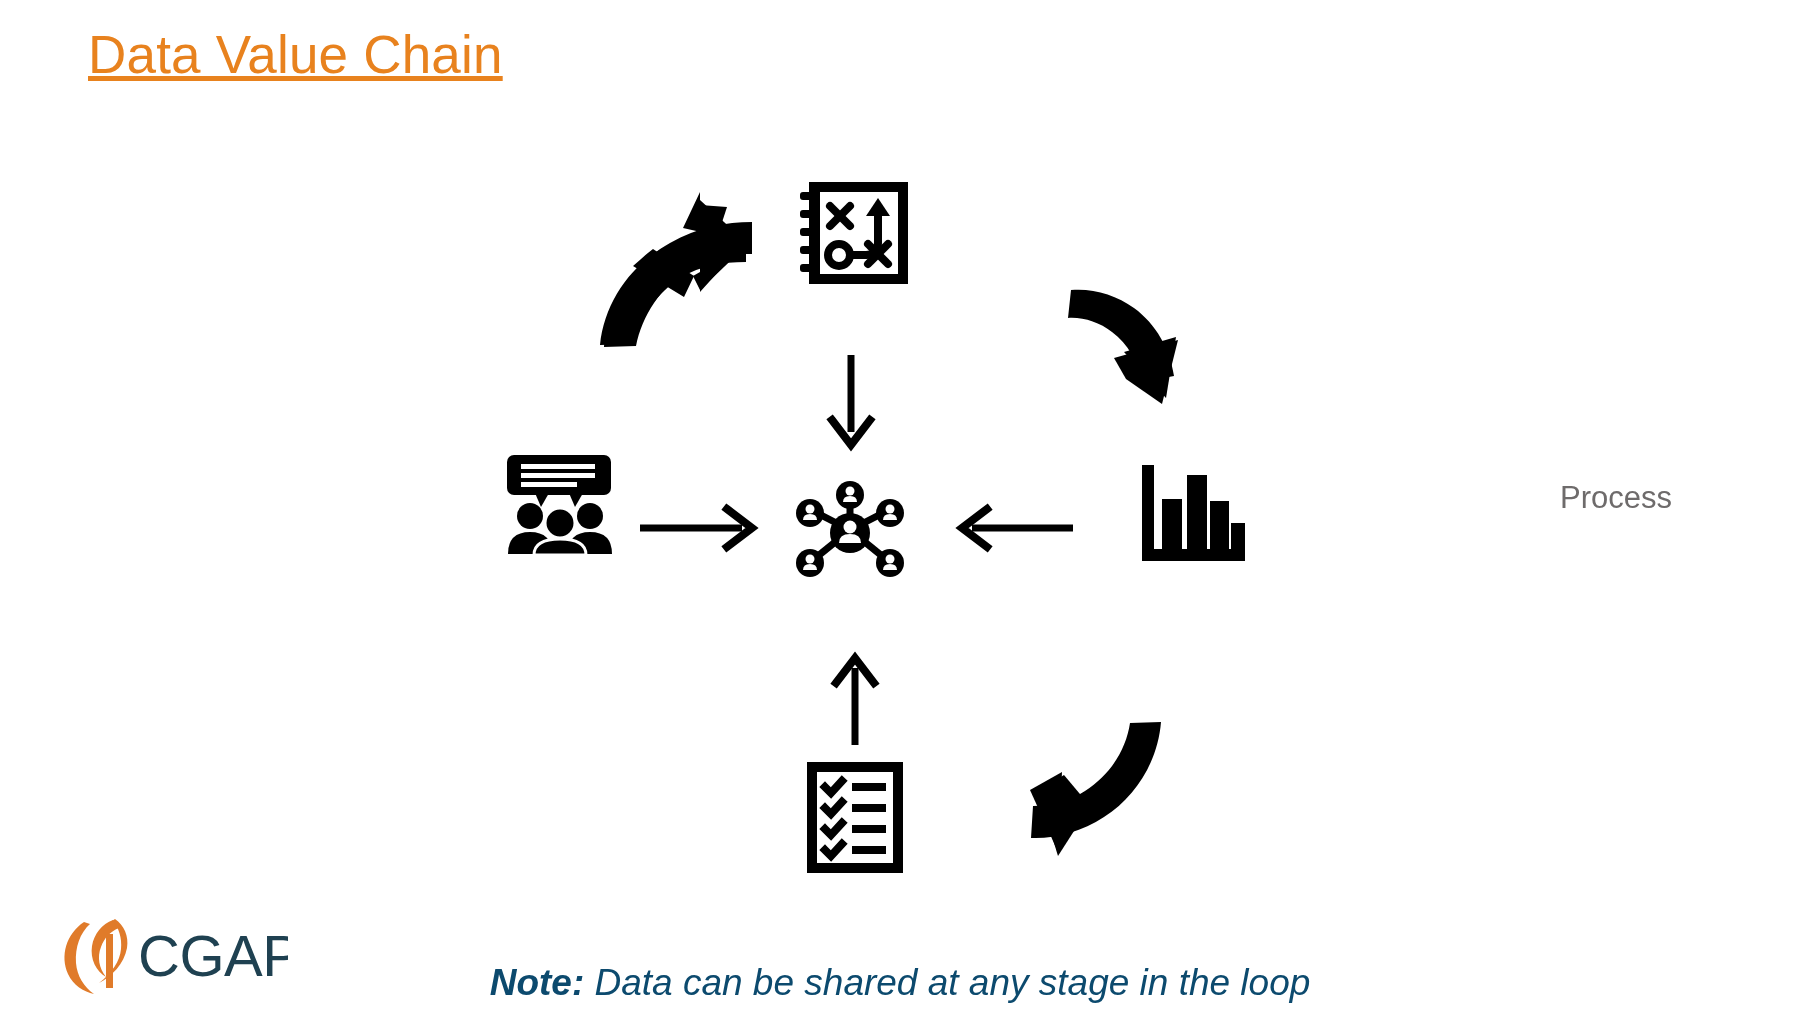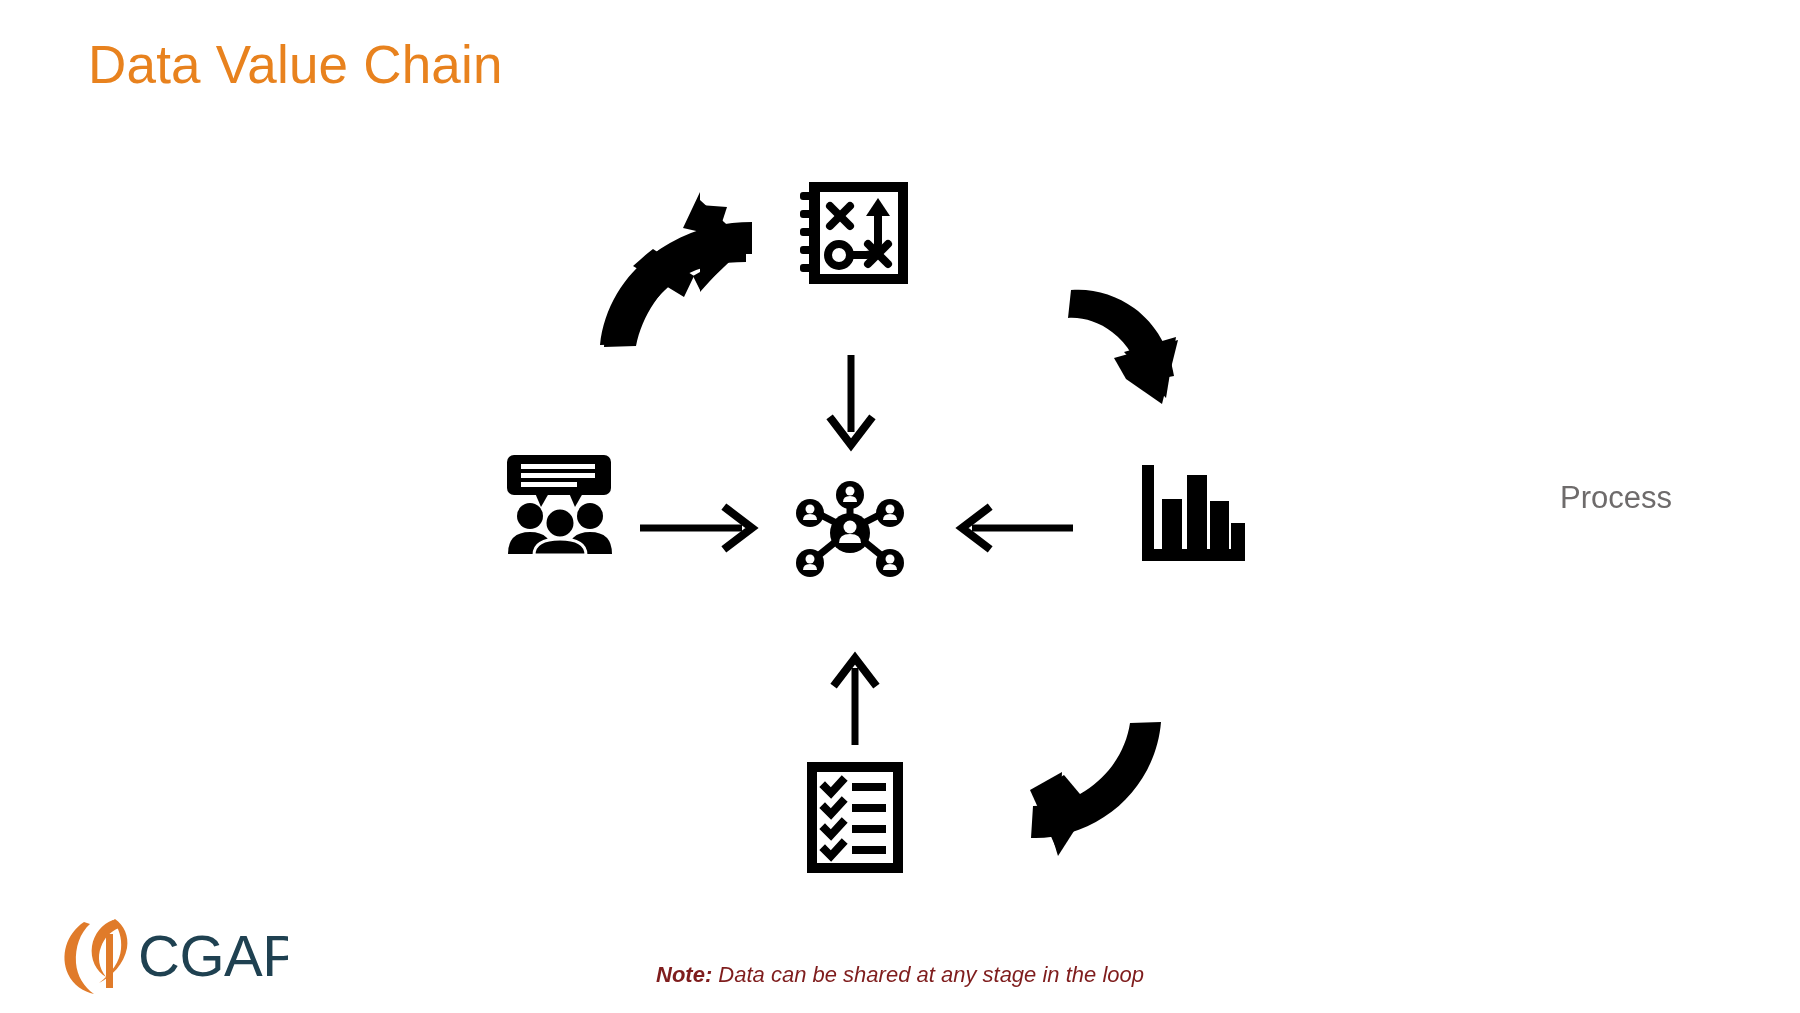--- a/index.html
+++ b/index.html
@@ -13,27 +13,28 @@
     position: relative;
     overflow: hidden;
     font-family: "Liberation Sans", sans-serif;
     -webkit-font-smoothing: antialiased;
   }
 
   
   #slide-title {
     position: absolute;
     left: 88px;
-    top: 36px;
+    top: 26px;
     font-size: 53px;
     line-height: 1.1;
     color: #E8821E;
     font-weight: 400;
     letter-spacing: 0.2px;
     white-space: nowrap;
+    text-decoration: underline;
   }
 
   
   #diagram {
     position: absolute;
     left: 0;
     top: 0;
     width: 1800px;
     height: 1013px;
   }
@@ -77,22 +78,22 @@
     pointer-events: none;
   }
 
   
   #footer-note {
     position: absolute;
     left: 0;
     top: 962px;
     width: 1800px;
     text-align: center;
-    font-size: 22px;
-    color: #7f1d1d;
+    font-size: 37px;
+    color: #0c4a6e;
     font-style: italic;
   }
   #footer-note b {
     font-weight: bold;
     font-style: italic;
   }
 
   
   #cgap-logo {
     position: absolute;

